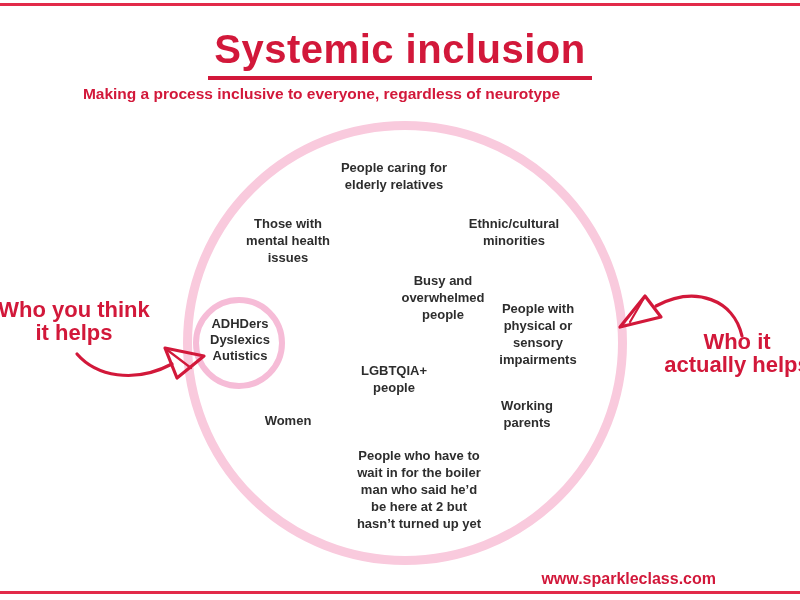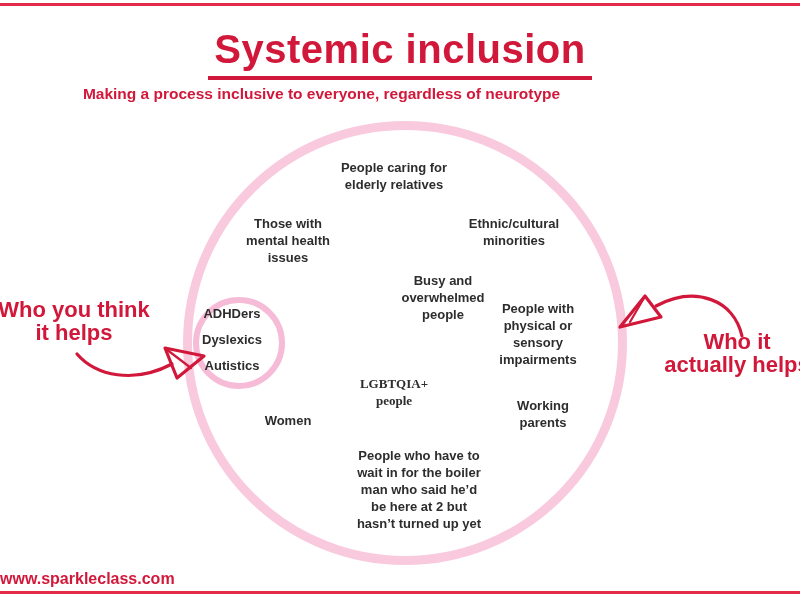--- a/index.html
+++ b/index.html
@@ -79,25 +79,25 @@
     font-size: 13px;
     font-weight: 700;
     line-height: 17px;
     color: #2d2d2d;
   }
   .g0 { left: 394px; top: 176px; }
   .g1 { left: 288px; top: 240px; text-align: center; }
   .g2 { left: 473px; top: 232px; margin-left: 41px; }
   .g3 { left: 424px; top: 297px; margin-left: 19px; }
   .g4 { left: 538px; top: 334px; }
-  .g5 { left: 394px; top: 392px; font-family: Liberation Serif, serif; }
+  .g5 { left: 394px; top: 379px; }
   .g6 { left: 288px; top: 420px; }
-  .g7 { left: 527px; top: 414px; margin-left: 16px; }
+  .g7 { left: 527px; top: 414px; }
   .g8 { left: 403px; top: 489px; margin-left: 16px; }
-  .inner-items { left: 232px; top: 340px; line-height: 26px; }
+  .inner-items { left: 240px; top: 340px; line-height: 16px; }
 
   .side-label {
     position: absolute;
     transform: translate(-50%, -50%);
     white-space: pre;
     text-align: center;
     font-size: 22px;
     font-weight: 700;
     line-height: 22.5px;
     color: #d2183a;
@@ -118,21 +118,21 @@
     stroke-linecap: round;
     stroke-linejoin: round;
   }
   .arrows path.thin { stroke-width: 2.2; }
 
   .footer {
     position: absolute;
     top: 570px;
     left: 0;
     width: 716px;
-    text-align: left;
+    text-align: right;
     font-size: 16px;
     font-weight: 700;
     color: #d2183a;
   }
 </style>
 </head>
 <body>
 
 <div class="rule rule-top"></div>
 <div class="rule rule-bottom"></div>

